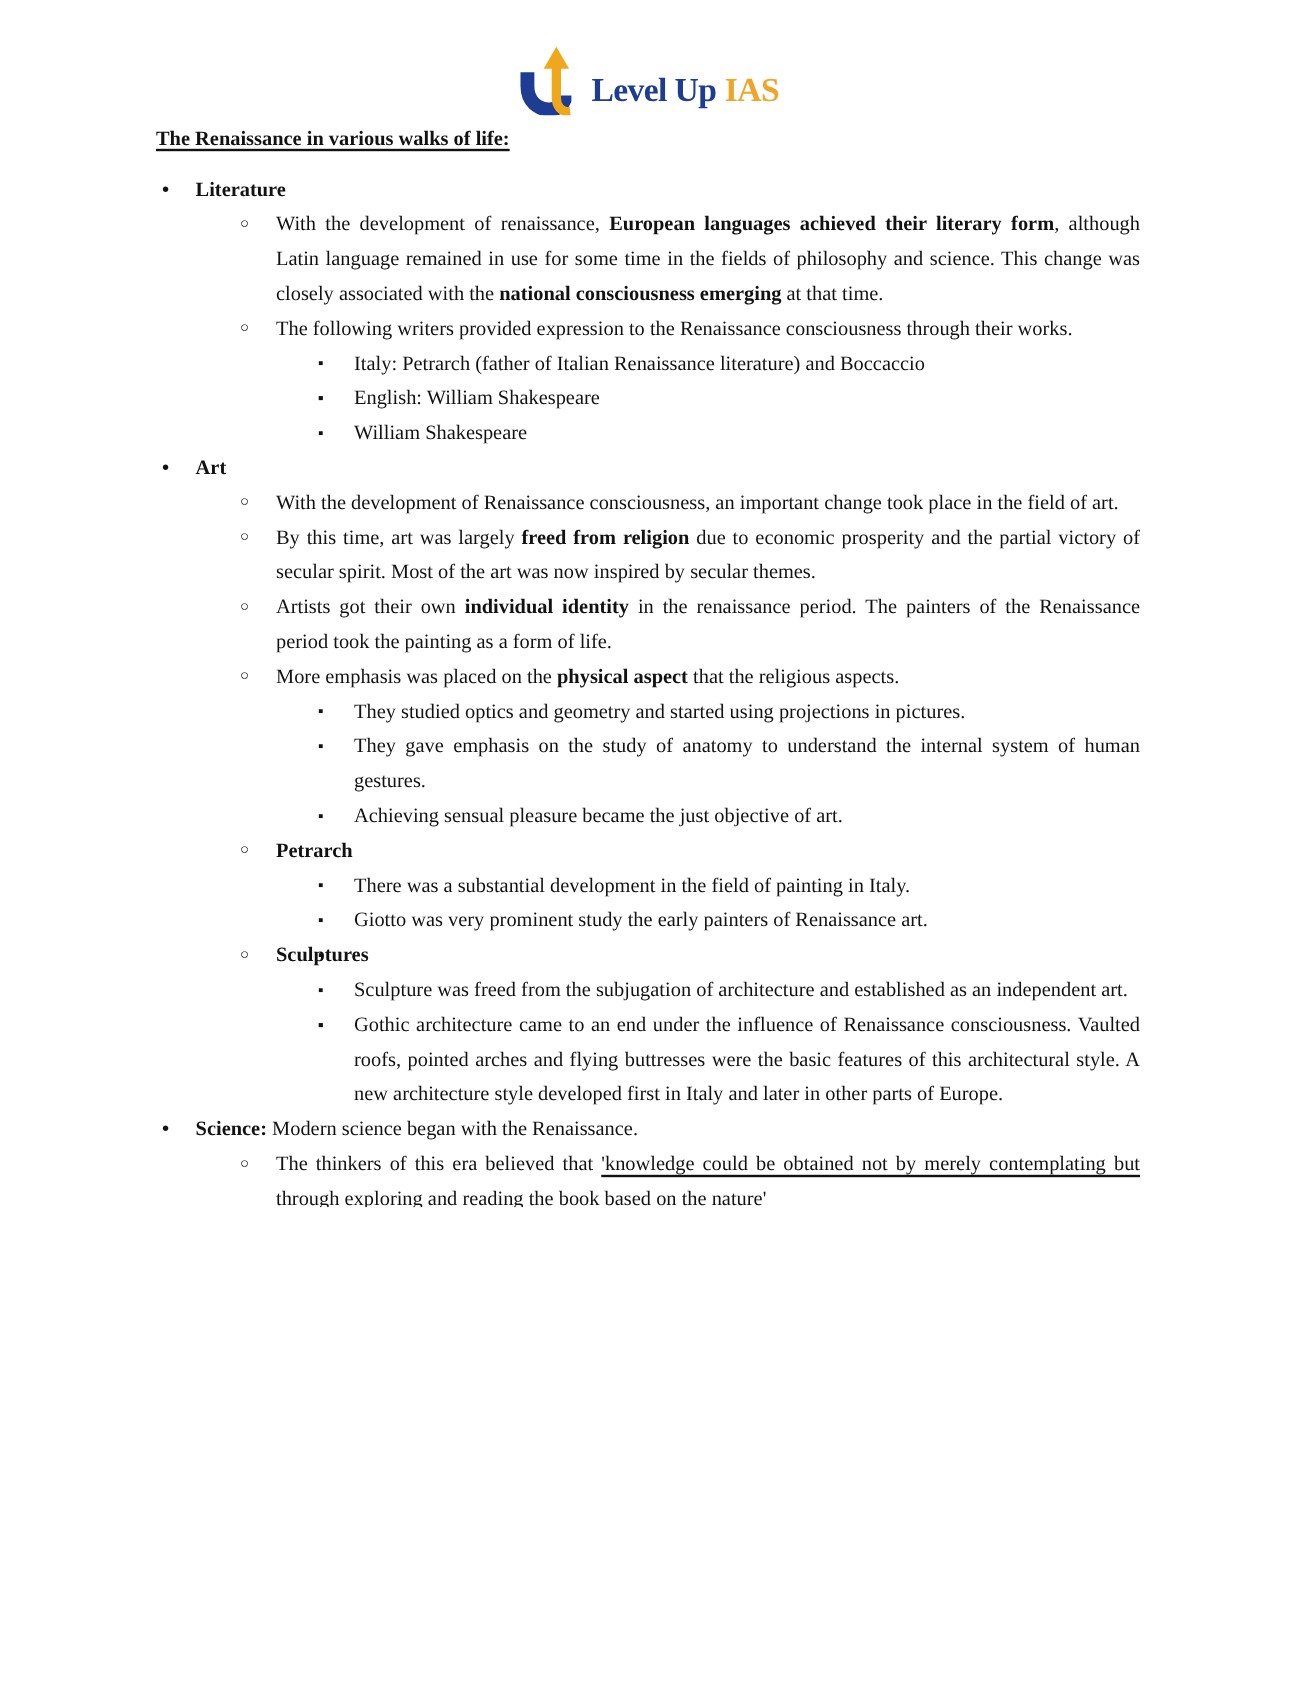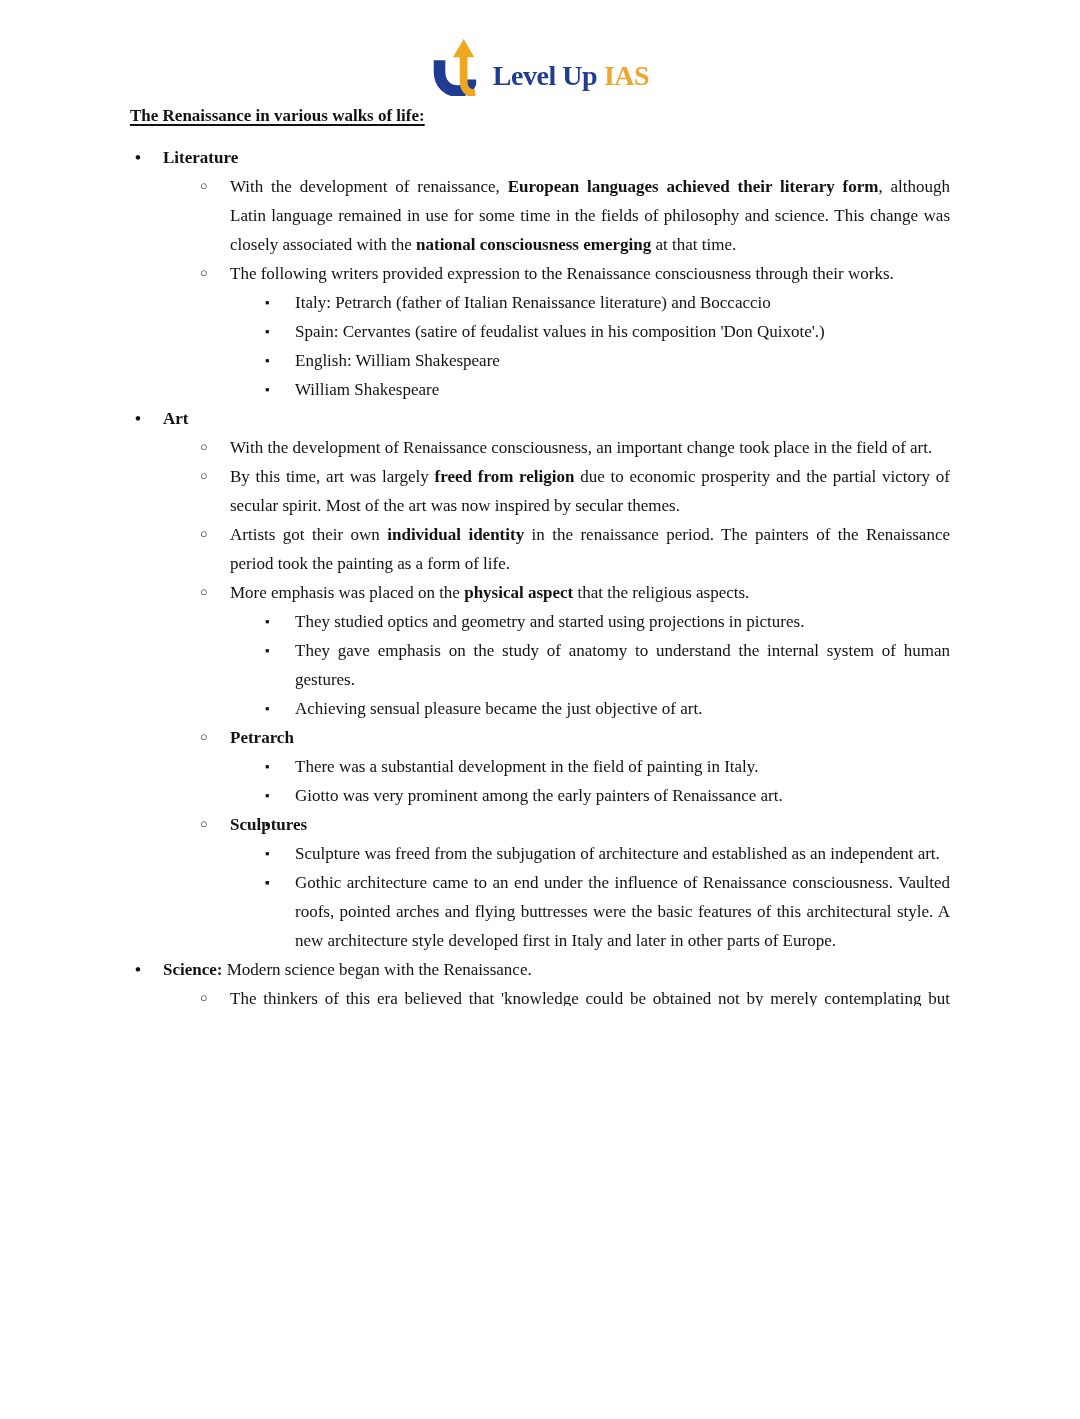--- a/index.html
+++ b/index.html
@@ -122,34 +122,34 @@
     </div>
   </header>
 
   <h1 class="doc-title">The Renaissance in various walks of life:</h1>
 
   <main class="doc-body" id="doc-body">
       <div class="block level1"><span class="marker">•</span><span><span class="b">Literature</span></span></div>
       <div class="block level2"><span class="marker">○</span><span><span>With the development of renaissance, </span><span class="b">European languages achieved their literary form</span><span>, although Latin language remained in use for some time in the fields of philosophy and science. This change was closely associated with the </span><span class="b">national consciousness emerging</span><span> at that time.</span></span></div>
       <div class="block level2"><span class="marker">○</span><span><span>The following writers provided expression to the Renaissance consciousness through their works.</span></span></div>
       <div class="block level3"><span class="marker">▪</span><span><span>Italy: Petrarch (father of Italian Renaissance literature) and Boccaccio</span></span></div>
-      <div class="block level3"><span class="marker">▪</span><span><span>Spain: Cervantes (satire of feudalist values in his composition 'Don Quixote'.)</span></span></div>
+      <div class="block level3"><span class="marker">▪</span></div>
       <div class="block level3"><span class="marker">▪</span><span><span>English: William Shakespeare</span></span></div>
       <div class="block level3"><span class="marker">▪</span><span><span>William Shakespeare</span></span></div>
       <div class="block level1"><span class="marker">•</span><span><span class="b">Art</span></span></div>
       <div class="block level2"><span class="marker">○</span><span><span>With the development of Renaissance consciousness, an important change took place in the field of art.</span></span></div>
       <div class="block level2"><span class="marker">○</span><span><span>By this time, art was largely </span><span class="b">freed from religion</span><span> due to economic prosperity and the partial victory of secular spirit. Most of the art was now inspired by secular themes.</span></span></div>
       <div class="block level2"><span class="marker">○</span><span><span>Artists got their own </span><span class="b">individual identity</span><span> in the renaissance period. The painters of the Renaissance period took the painting as a form of life.</span></span></div>
       <div class="block level2"><span class="marker">○</span><span><span>More emphasis was placed on the </span><span class="b">physical aspect</span><span> that the religious aspects.</span></span></div>
       <div class="block level3"><span class="marker">▪</span><span><span>They studied optics and geometry and started using projections in pictures.</span></span></div>
       <div class="block level3"><span class="marker">▪</span><span><span>They gave emphasis on the study of anatomy to understand the internal system of human gestures.</span></span></div>
       <div class="block level3"><span class="marker">▪</span><span><span>Achieving sensual pleasure became the just objective of art.</span></span></div>
       <div class="block level2"><span class="marker">○</span><span><span class="b">Petrarch</span></span></div>
       <div class="block level3"><span class="marker">▪</span><span><span>There was a substantial development in the field of painting in Italy.</span></span></div>
-      <div class="block level3"><span class="marker">▪</span><span><span>Giotto was very prominent among the early painters of Renaissance art.</span></span></div>
+      <div class="block level3"><span class="marker">▪</span><span><span>Giotto was very prominent study the early painters of Renaissance art.</span></span></div>
       <div class="block level3"><span class="marker">▪</span></div>
       <div class="block level2"><span class="marker">○</span><span><span class="b">Sculptures</span></span></div>
       <div class="block level3"><span class="marker">▪</span><span><span>Sculpture was freed from the subjugation of architecture and established as an independent art.</span></span></div>
       <div class="block level3"><span class="marker">▪</span></div>
       <div class="block level3"><span class="marker">▪</span><span><span>Gothic architecture came to an end under the influence of Renaissance consciousness. Vaulted roofs, pointed arches and flying buttresses were the basic features of this architectural style. A new architecture style developed first in Italy and later in other parts of Europe.</span></span></div>
       <div class="block level1"><span class="marker">•</span><span><span class="b">Science:</span><span> Modern science began with the Renaissance.</span></span></div>
       <div class="block level2"><span class="marker">○</span><span><span>The thinkers of this era believed that </span><span class="u">'knowledge could be obtained not by merely contemplating but through exploring and reading the book based on the nature'</span></span></div>
     </main>
 
   <footer>

